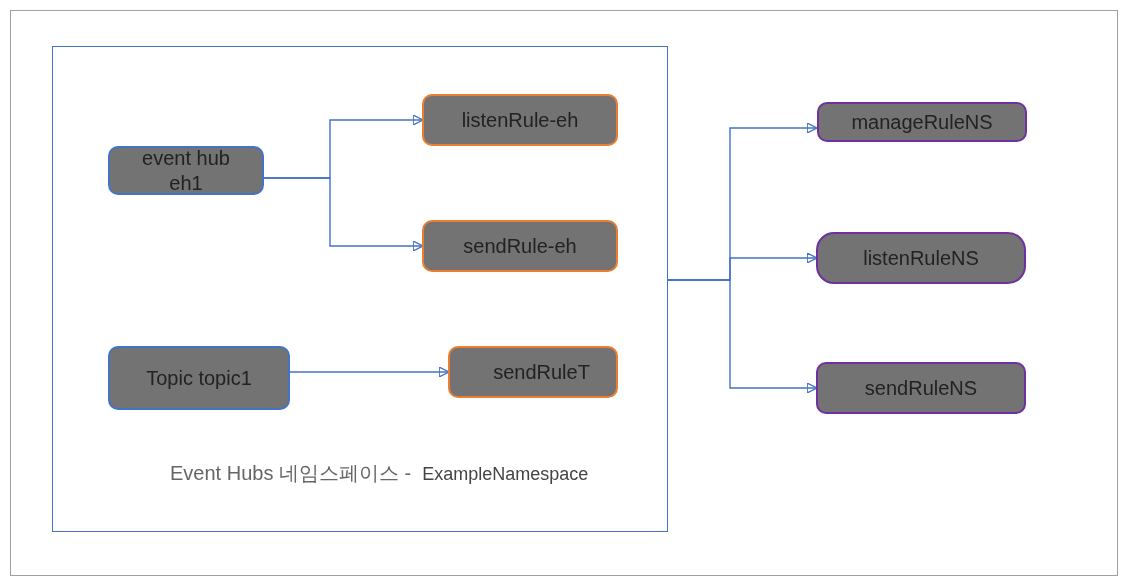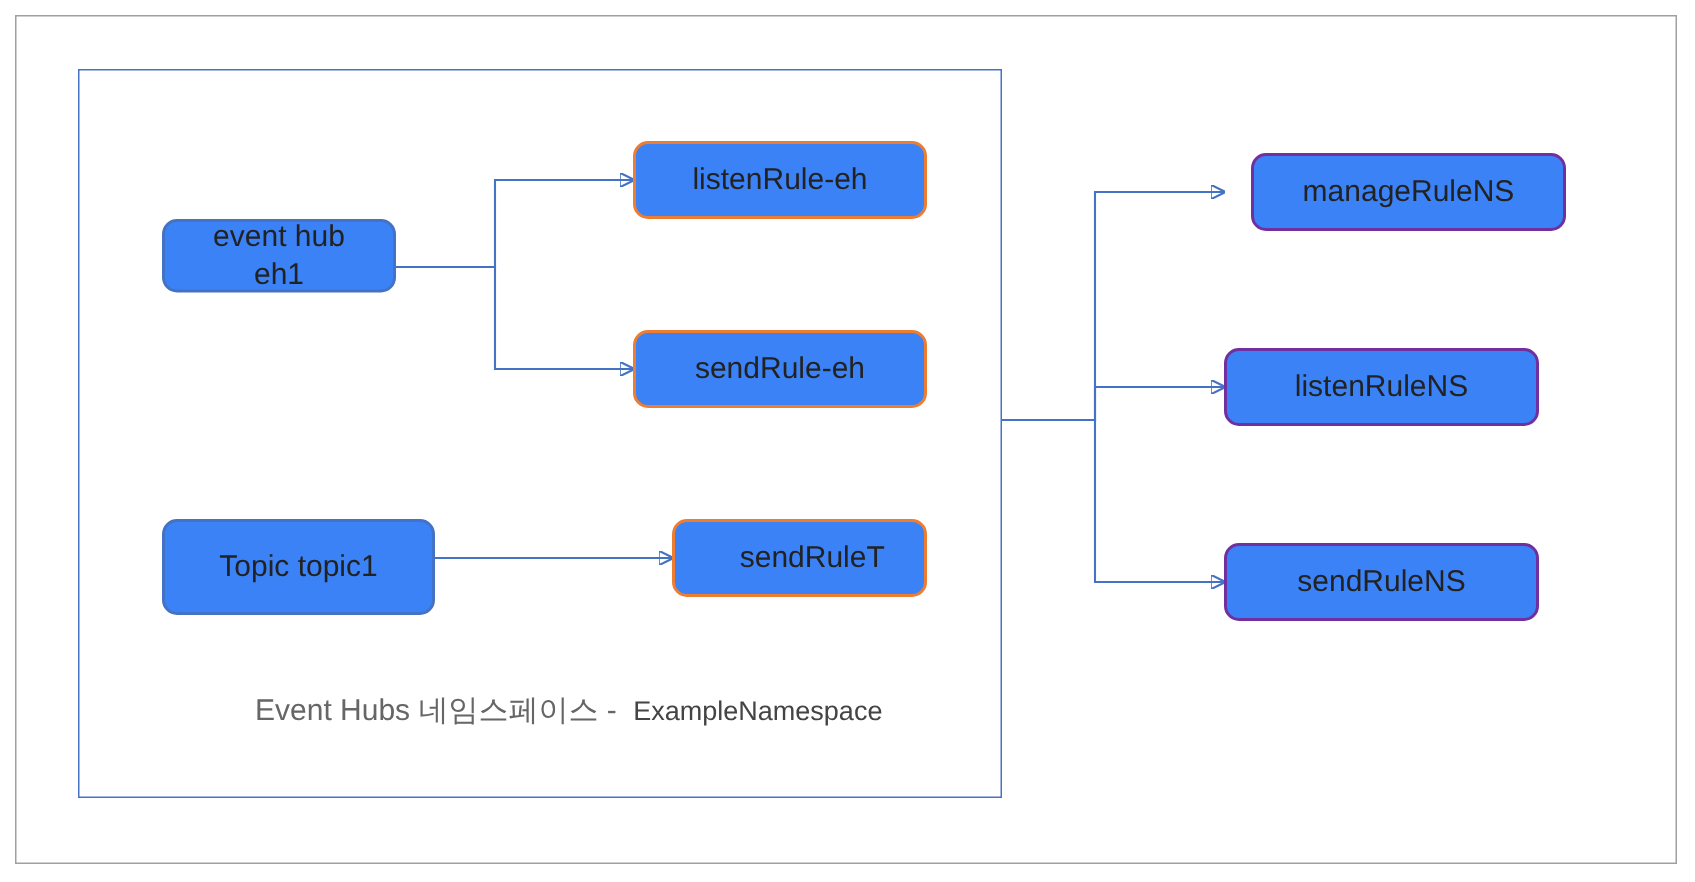--- a/index.html
+++ b/index.html
@@ -29,21 +29,21 @@
     left: 52px;
     top: 46px;
     width: 616px;
     height: 486px;
     border: 1px solid #4472C4;
     box-sizing: border-box;
   }
   .node {
     position: absolute;
     border-radius: 10px;
-    background: #3b82f6;
+    background: #737373;
     display: flex;
     align-items: center;
     justify-content: center;
     text-align: center;
     font-size: 20px;
     color: #222;
     padding: 4px;
     box-sizing: border-box;
     line-height: 1.25;
   }
@@ -105,23 +105,23 @@
 eh1</div>
 
   <div class="node blue" style="left:108px; top:346px; width:182px; height:64px;">Topic topic1</div>
 
   <div class="node orange" style="left:422px; top:94px; width:196px; height:52px;">listenRule-eh</div>
 
   <div class="node orange" style="left:422px; top:220px; width:196px; height:52px;">sendRule-eh</div>
 
   <div class="node orange" style="left:448px; top:346px; width:170px; height:52px;padding-left:21px;">sendRuleT</div>
 
-  <div class="node purple" style="left:834px; top:102px; width:210px; height:52px;">manageRuleNS</div>
+  <div class="node purple" style="left:817px; top:102px; width:210px; height:40px;">manageRuleNS</div>
 
-  <div class="node purple" style="left:816px; top:232px; width:210px; height:52px;">listenRuleNS</div>
+  <div class="node purple" style="left:816px; top:232px; width:210px; height:52px;border-radius:18px;">listenRuleNS</div>
 
   <div class="node purple" style="left:816px; top:362px; width:210px; height:52px;">sendRuleNS</div>
 
   <div class="caption" style="left:170px; top:460px;">
     <span class="lead">Event Hubs 네임스페이스 -</span>
     <span>ExampleNamespace</span>
   </div>
 
 </div>
 

